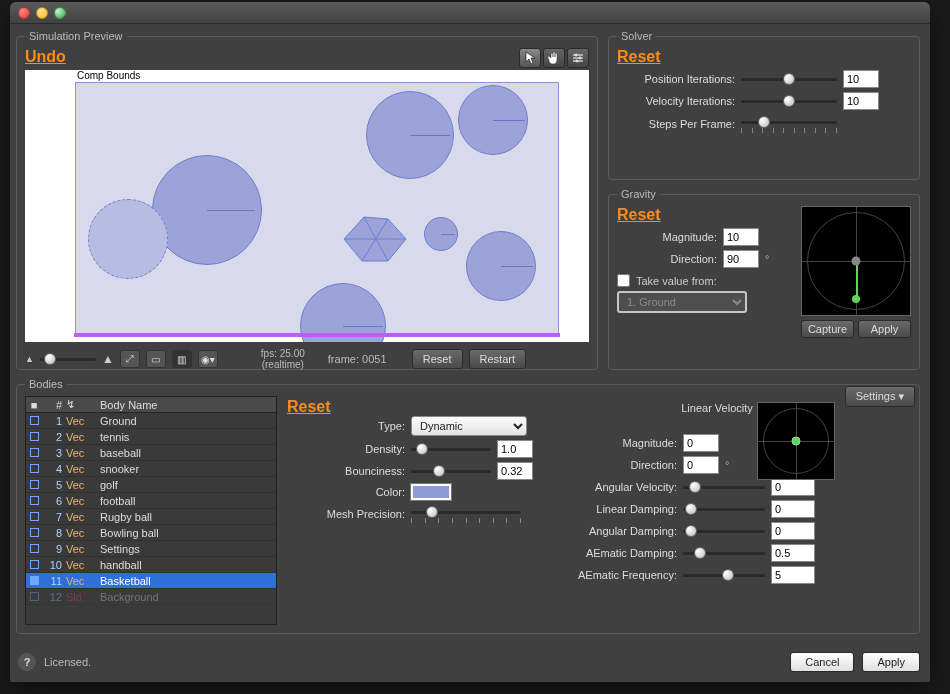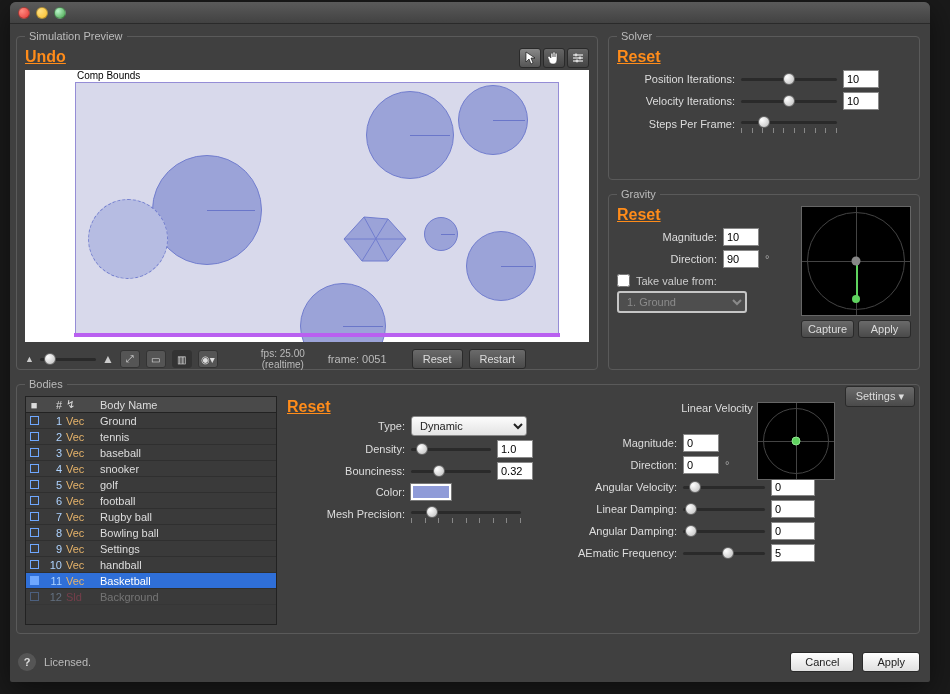--- a/index.html
+++ b/index.html
@@ -574,20 +574,25 @@
               <span class="param-label sm">Linear Damping:</span>
               <input type="range" class="slider" style="width: 82px;" value="3">
               <input class="val-box" style="width: 44px;" value="0">
             </div>
             <div class="param-row">
               <span class="param-label sm">Angular Damping:</span>
               <input type="range" class="slider" style="width: 82px;" value="3">
               <input class="val-box" style="width: 44px;" value="0">
             </div>
             <div class="param-row">
+              <span class="param-label sm">AEmatic Damping:</span>
+              <input type="range" class="slider" style="width: 82px;" value="15">
+              <input class="val-box" style="width: 44px;" value="0.5">
+            </div>
+            <div class="param-row">
               <span class="param-label sm">AEmatic Frequency:</span>
               <input type="range" class="slider" style="width: 82px;" value="55">
               <input class="val-box" style="width: 44px;" value="5">
             </div>
           </div>
 
           <div class="linvel-dir">
             <div class="dir-widget smallw">
               <div class="cross-h"></div>
                 <div class="cross-v"></div>

